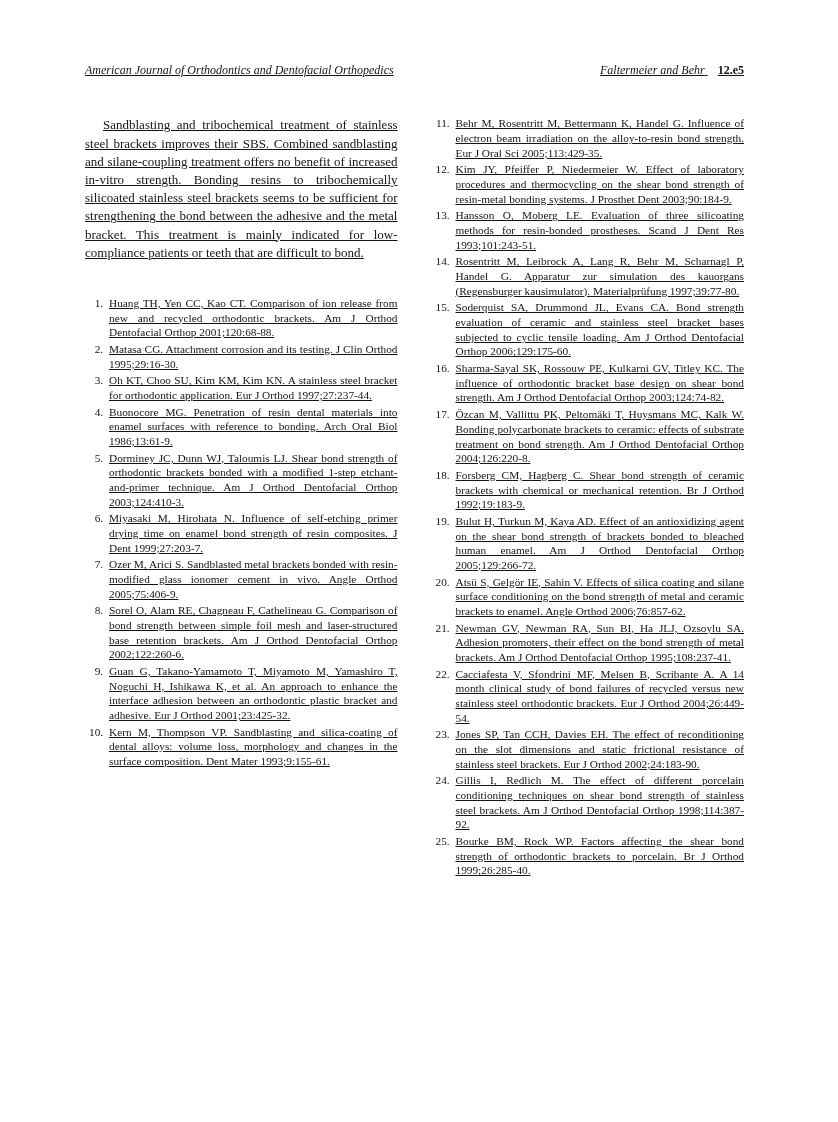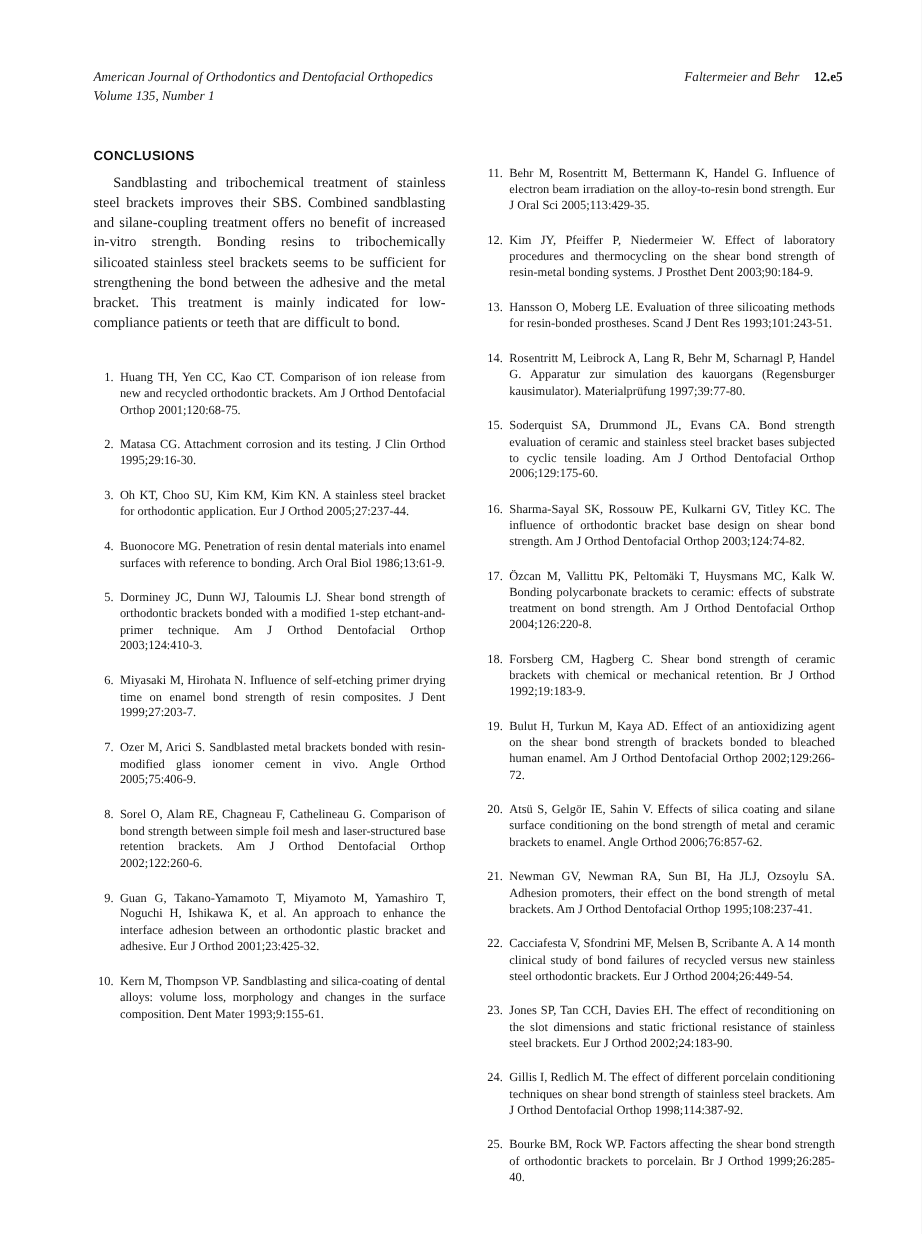--- a/index.html
+++ b/index.html
@@ -12,21 +12,22 @@
     width: 838px;
     height: 1122px;
     margin: 0 auto;
     background: #ffffff;
     box-sizing: border-box;
     font-family: "Liberation Serif", serif;
     color: #141414;
     overflow: hidden;
   }
   .page-inner {
-    padding: 62px 72px 0 85px;
+    padding: 62px 94px 0 85px;
+    text-decoration: underline;
   }
   
   .running-header {
     display: flex;
     justify-content: space-between;
     align-items: flex-start;
     font-size: 12px;
     line-height: 1.45;
   }
   .header-left {
@@ -74,53 +75,51 @@
   ol.refs {
     margin: 0;
     padding: 0 0 0 21px;
     font-size: 11.3px;
     line-height: 1.3;
     text-align: justify;
     list-style: decimal outside;
   }
   ol.refs li {
     padding-left: 3px;
-    margin: 17px 0 2px 0;
+    margin: 0 0 2px 0;
   }
 </style>
 </head>
 <body>
 
 <div class="page">
   <div class="page-inner">
 
     <div class="running-header">
       <div class="header-left">
         <div>American Journal of Orthodontics and Dentofacial Orthopedics</div>
-        <div>Volume 135, Number 1</div>
       </div>
       <div class="header-right">
         <span class="header-authors">Faltermeier and Behr</span>
         <span class="header-pagenum">12.e5</span>
       </div>
     </div>
 
     <div class="columns">
 
       <div class="col">
         <div>
-          <h2 class="section-heading">CONCLUSIONS</h2>
           <p class="body-paragraph">Sandblasting and tribochemical treatment of stainless steel brackets improves their SBS. Combined sandblasting and silane-coupling treatment offers no benefit of increased in-vitro strength. Bonding resins to tribochemically silicoated stainless steel brackets seems to be sufficient for strengthening the bond between the adhesive and the metal bracket. This treatment is mainly indicated for low-compliance patients or teeth that are difficult to bond.</p>
         </div>
 
         <div class="refs-block">
           <ol class="refs" start="1">
-              <li value="1">Huang TH, Yen CC, Kao CT. Comparison of ion release from new and recycled orthodontic brackets. Am J Orthod Dentofacial Orthop 2001;120:68-75.</li>
+              <li value="1">Huang TH, Yen CC, Kao CT. Comparison of ion release from new and recycled orthodontic brackets. Am J Orthod Dentofacial Orthop 2001;120:68-88.</li>
               <li value="2">Matasa CG. Attachment corrosion and its testing. J Clin Orthod 1995;29:16-30.</li>
-              <li value="3">Oh KT, Choo SU, Kim KM, Kim KN. A stainless steel bracket for orthodontic application. Eur J Orthod 2005;27:237-44.</li>
+              <li value="3">Oh KT, Choo SU, Kim KM, Kim KN. A stainless steel bracket for orthodontic application. Eur J Orthod 1997;27:237-44.</li>
               <li value="4">Buonocore MG. Penetration of resin dental materials into enamel surfaces with reference to bonding. Arch Oral Biol 1986;13:61-9.</li>
               <li value="5">Dorminey JC, Dunn WJ, Taloumis LJ. Shear bond strength of orthodontic brackets bonded with a modified 1-step etchant-and-primer technique. Am J Orthod Dentofacial Orthop 2003;124:410-3.</li>
               <li value="6">Miyasaki M, Hirohata N. Influence of self-etching primer drying time on enamel bond strength of resin composites. J Dent 1999;27:203-7.</li>
               <li value="7">Ozer M, Arici S. Sandblasted metal brackets bonded with resin-modified glass ionomer cement in vivo. Angle Orthod 2005;75:406-9.</li>
               <li value="8">Sorel O, Alam RE, Chagneau F, Cathelineau G. Comparison of bond strength between simple foil mesh and laser-structured base retention brackets. Am J Orthod Dentofacial Orthop 2002;122:260-6.</li>
               <li value="9">Guan G, Takano-Yamamoto T, Miyamoto M, Yamashiro T, Noguchi H, Ishikawa K, et al. An approach to enhance the interface adhesion between an orthodontic plastic bracket and adhesive. Eur J Orthod 2001;23:425-32.</li>
               <li value="10">Kern M, Thompson VP. Sandblasting and silica-coating of dental alloys: volume loss, morphology and changes in the surface composition. Dent Mater 1993;9:155-61.</li>
             </ol>
         </div>
       </div>
@@ -128,21 +127,21 @@
       <div class="col">
         <ol class="refs" start="11">
             <li value="11">Behr M, Rosentritt M, Bettermann K, Handel G. Influence of electron beam irradiation on the alloy-to-resin bond strength. Eur J Oral Sci 2005;113:429-35.</li>
             <li value="12">Kim JY, Pfeiffer P, Niedermeier W. Effect of laboratory procedures and thermocycling on the shear bond strength of resin-metal bonding systems. J Prosthet Dent 2003;90:184-9.</li>
             <li value="13">Hansson O, Moberg LE. Evaluation of three silicoating methods for resin-bonded prostheses. Scand J Dent Res 1993;101:243-51.</li>
             <li value="14">Rosentritt M, Leibrock A, Lang R, Behr M, Scharnagl P, Handel G. Apparatur zur simulation des kauorgans (Regensburger kausimulator). Materialprüfung 1997;39:77-80.</li>
             <li value="15">Soderquist SA, Drummond JL, Evans CA. Bond strength evaluation of ceramic and stainless steel bracket bases subjected to cyclic tensile loading. Am J Orthod Dentofacial Orthop 2006;129:175-60.</li>
             <li value="16">Sharma-Sayal SK, Rossouw PE, Kulkarni GV, Titley KC. The influence of orthodontic bracket base design on shear bond strength. Am J Orthod Dentofacial Orthop 2003;124:74-82.</li>
             <li value="17">Özcan M, Vallittu PK, Peltomäki T, Huysmans MC, Kalk W. Bonding polycarbonate brackets to ceramic: effects of substrate treatment on bond strength. Am J Orthod Dentofacial Orthop 2004;126:220-8.</li>
             <li value="18">Forsberg CM, Hagberg C. Shear bond strength of ceramic brackets with chemical or mechanical retention. Br J Orthod 1992;19:183-9.</li>
-            <li value="19">Bulut H, Turkun M, Kaya AD. Effect of an antioxidizing agent on the shear bond strength of brackets bonded to bleached human enamel. Am J Orthod Dentofacial Orthop 2002;129:266-72.</li>
+            <li value="19">Bulut H, Turkun M, Kaya AD. Effect of an antioxidizing agent on the shear bond strength of brackets bonded to bleached human enamel. Am J Orthod Dentofacial Orthop 2005;129:266-72.</li>
             <li value="20">Atsü S, Gelgör IE, Sahin V. Effects of silica coating and silane surface conditioning on the bond strength of metal and ceramic brackets to enamel. Angle Orthod 2006;76:857-62.</li>
             <li value="21">Newman GV, Newman RA, Sun BI, Ha JLJ, Ozsoylu SA. Adhesion promoters, their effect on the bond strength of metal brackets. Am J Orthod Dentofacial Orthop 1995;108:237-41.</li>
             <li value="22">Cacciafesta V, Sfondrini MF, Melsen B, Scribante A. A 14 month clinical study of bond failures of recycled versus new stainless steel orthodontic brackets. Eur J Orthod 2004;26:449-54.</li>
             <li value="23">Jones SP, Tan CCH, Davies EH. The effect of reconditioning on the slot dimensions and static frictional resistance of stainless steel brackets. Eur J Orthod 2002;24:183-90.</li>
             <li value="24">Gillis I, Redlich M. The effect of different porcelain conditioning techniques on shear bond strength of stainless steel brackets. Am J Orthod Dentofacial Orthop 1998;114:387-92.</li>
             <li value="25">Bourke BM, Rock WP. Factors affecting the shear bond strength of orthodontic brackets to porcelain. Br J Orthod 1999;26:285-40.</li>
           </ol>
       </div>
 
     </div>

